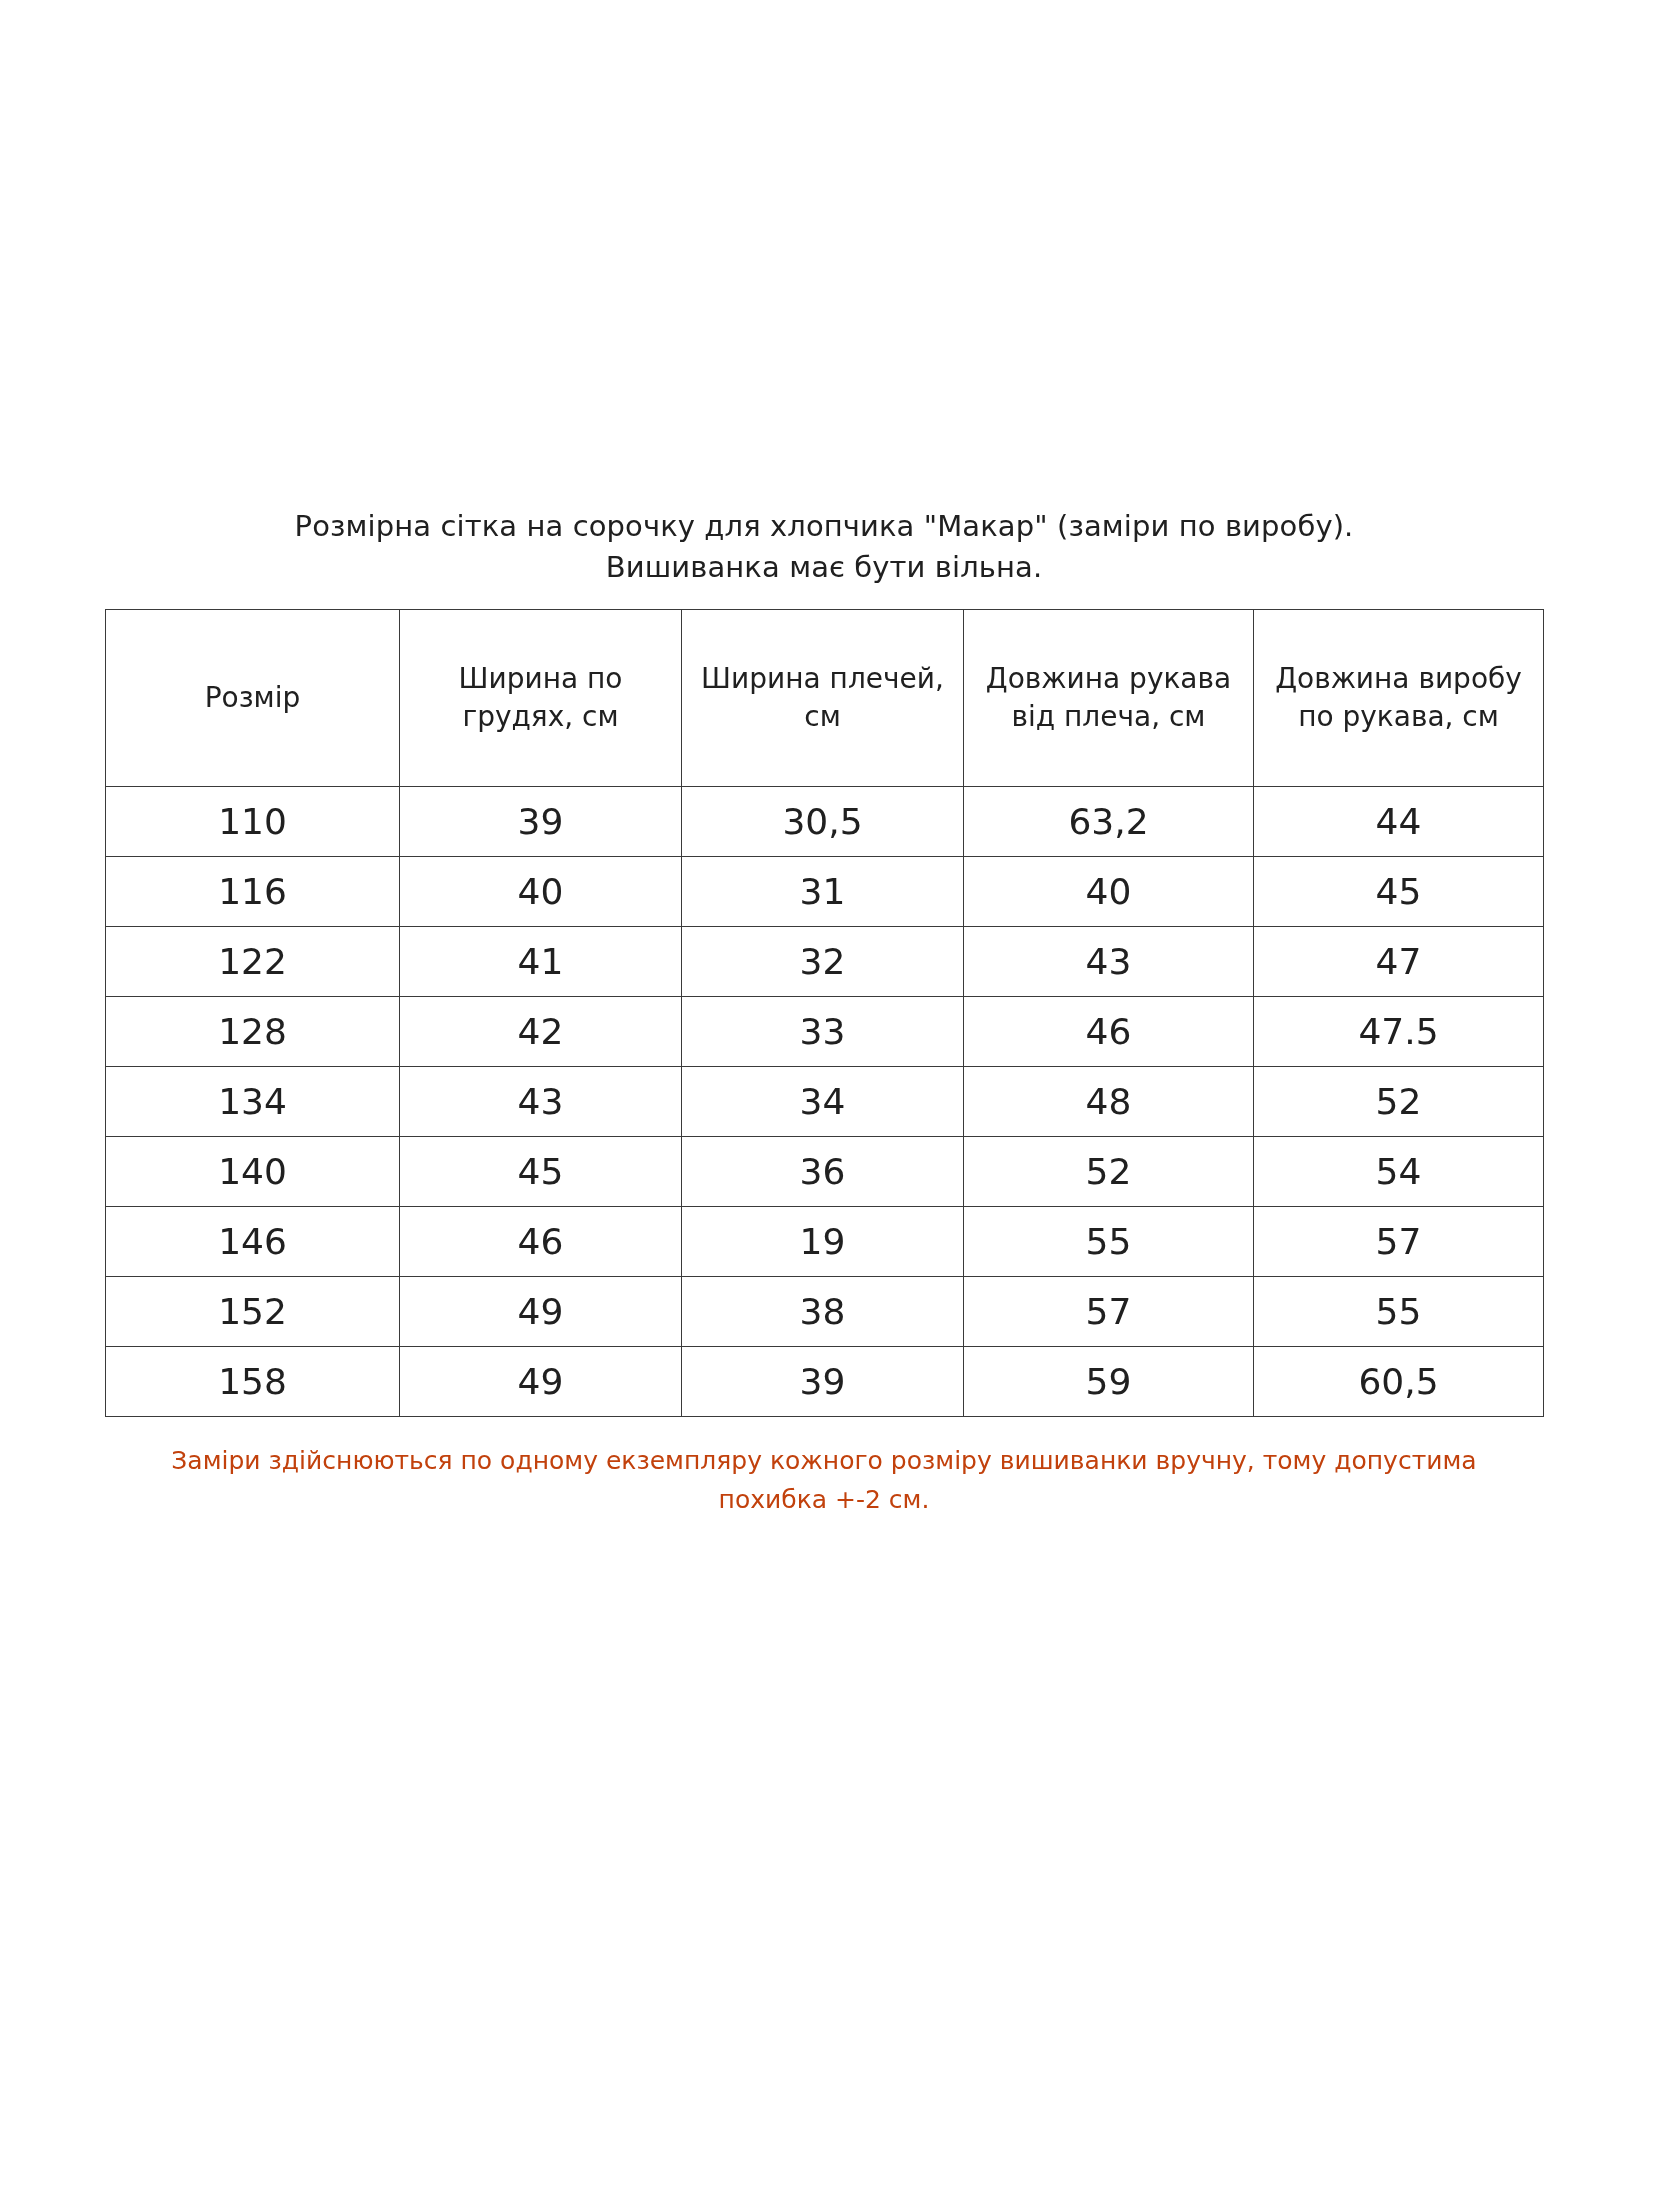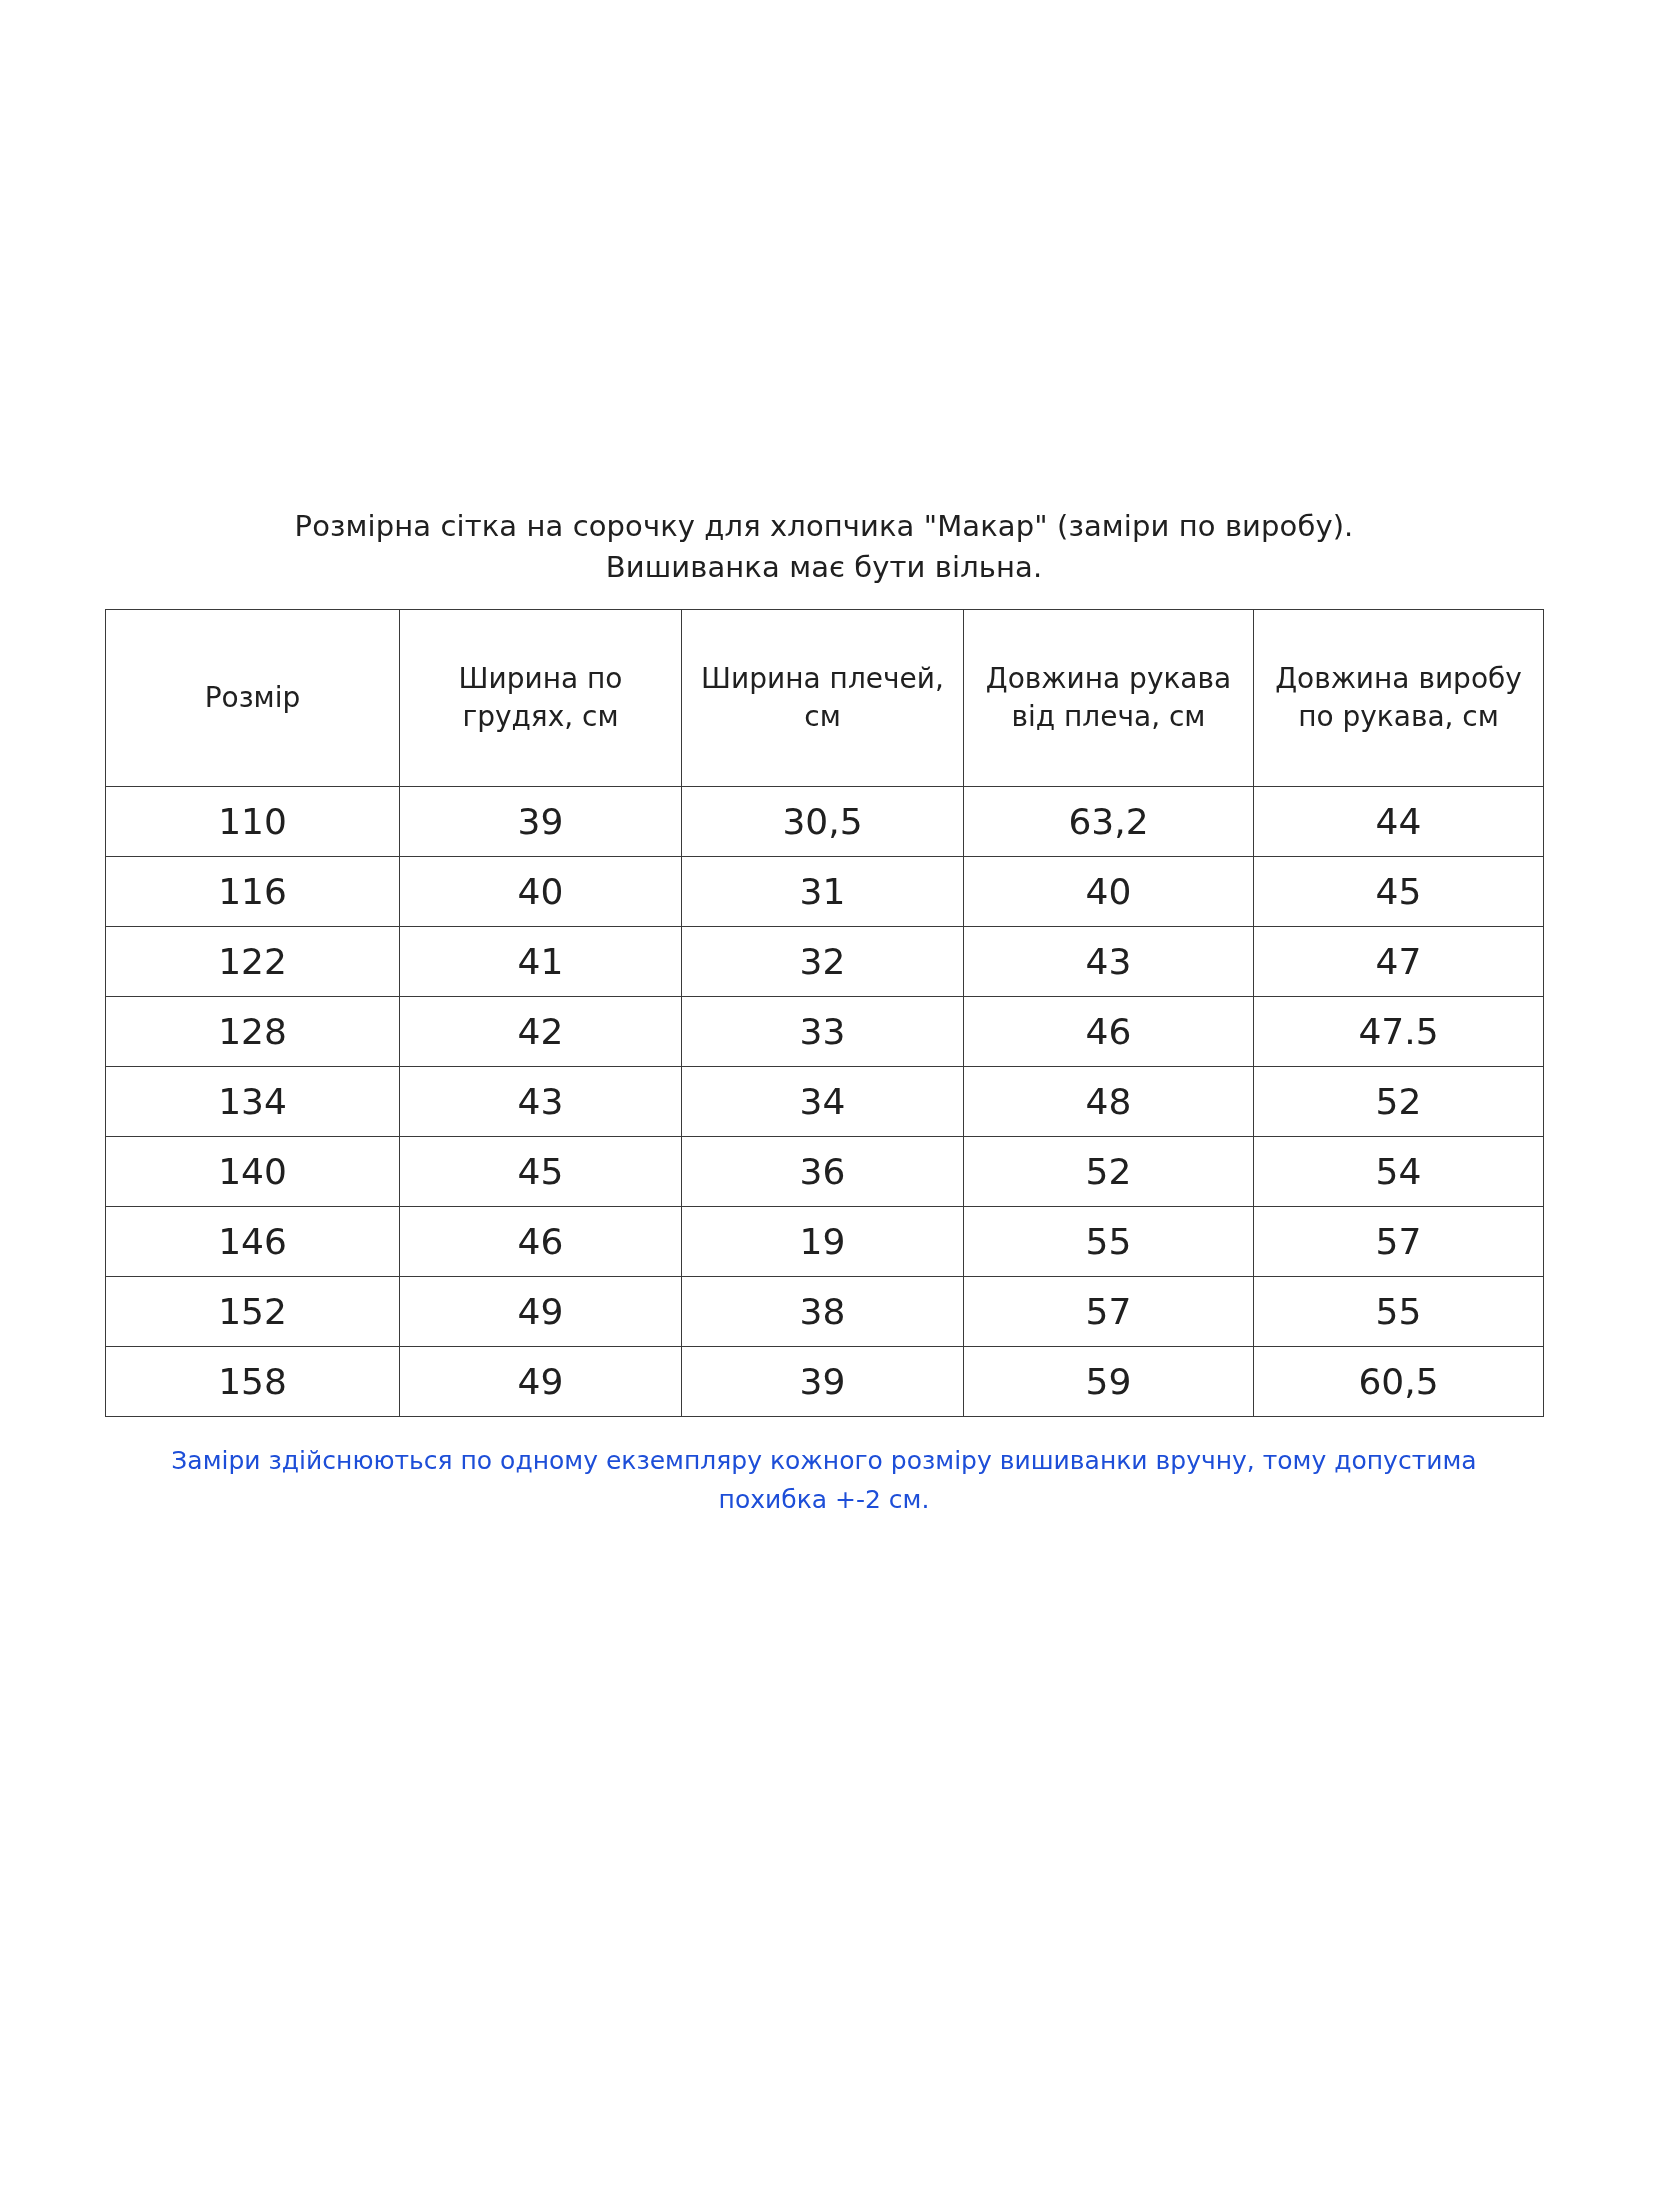--- a/index.html
+++ b/index.html
@@ -70,21 +70,21 @@
   col.c0 { width: 294px; }
   col.c1 { width: 282px; }
   col.c2 { width: 282px; }
   col.c3 { width: 290px; }
   col.c4 { width: 290px; }
   .footnote {
     margin-top: 24.5px;
     text-align: center;
     font-size: 25px;
     line-height: 1.55;
-    color: #1d4ed8;
+    color: #c2410c;
     padding: 0 14.7px;
   }
   .footnote .line {
     display: block;
   }
 </style>
 </head>
 <body>
 
 <div class="page">

